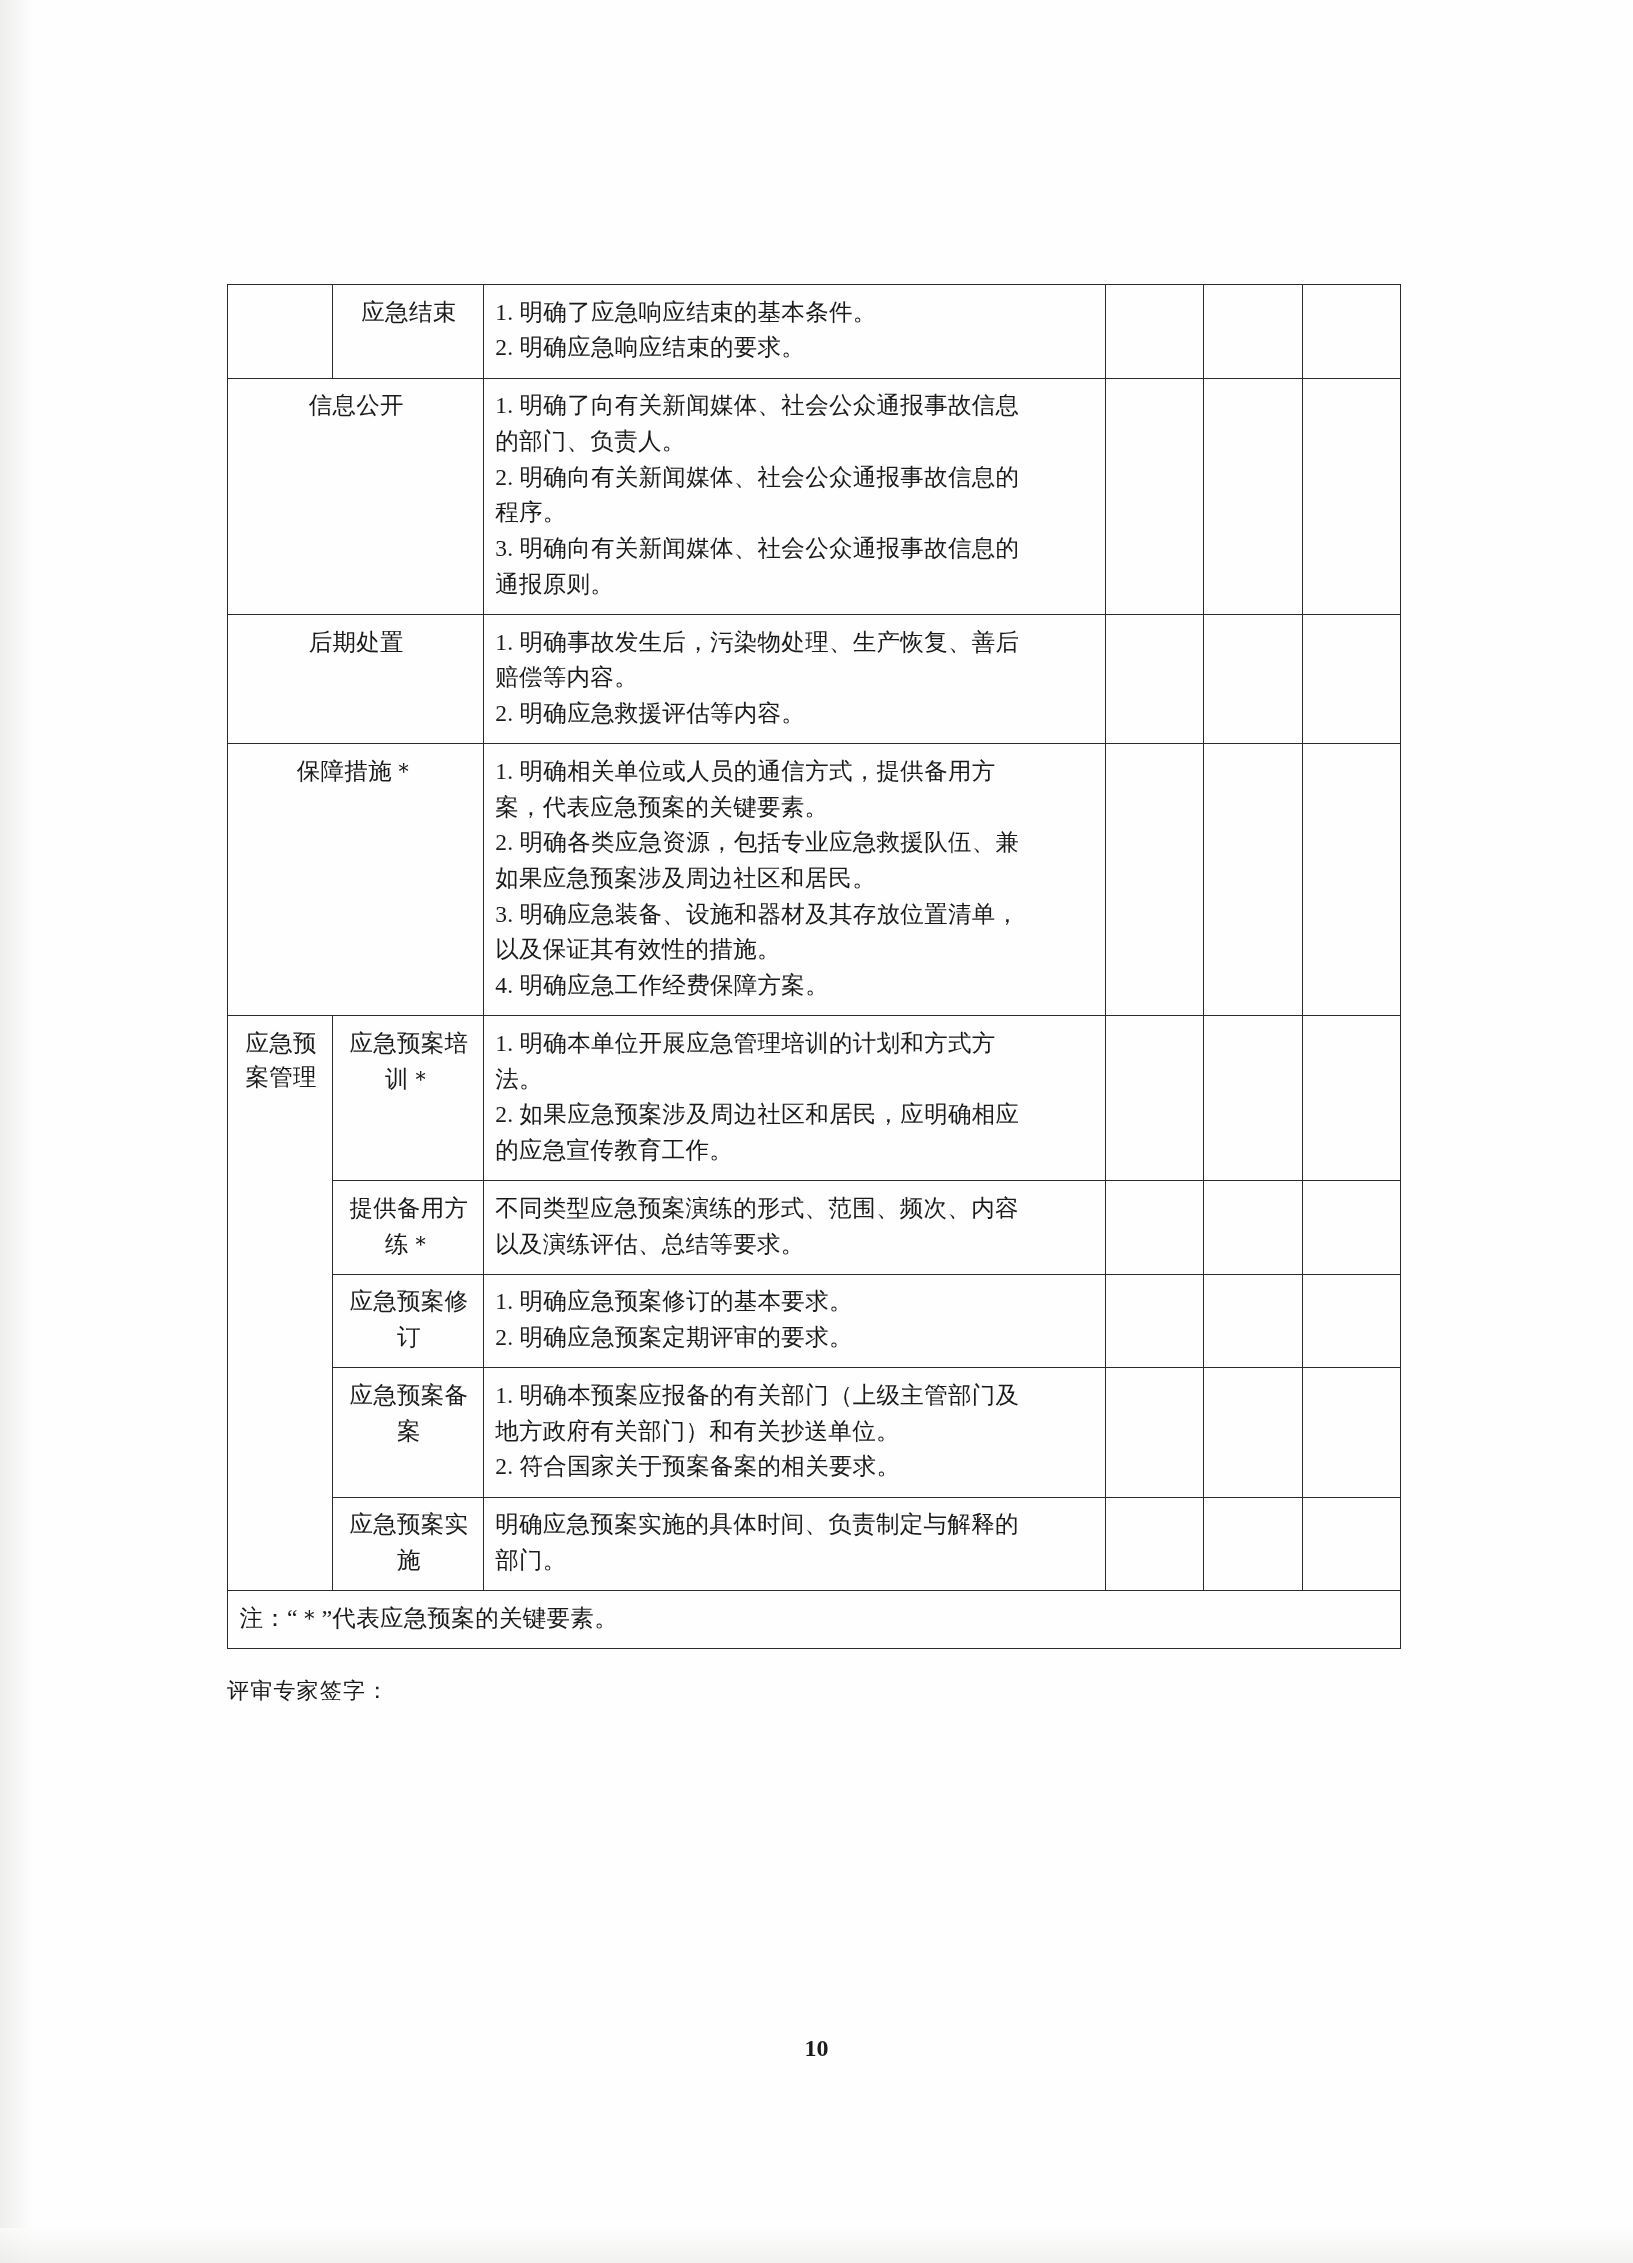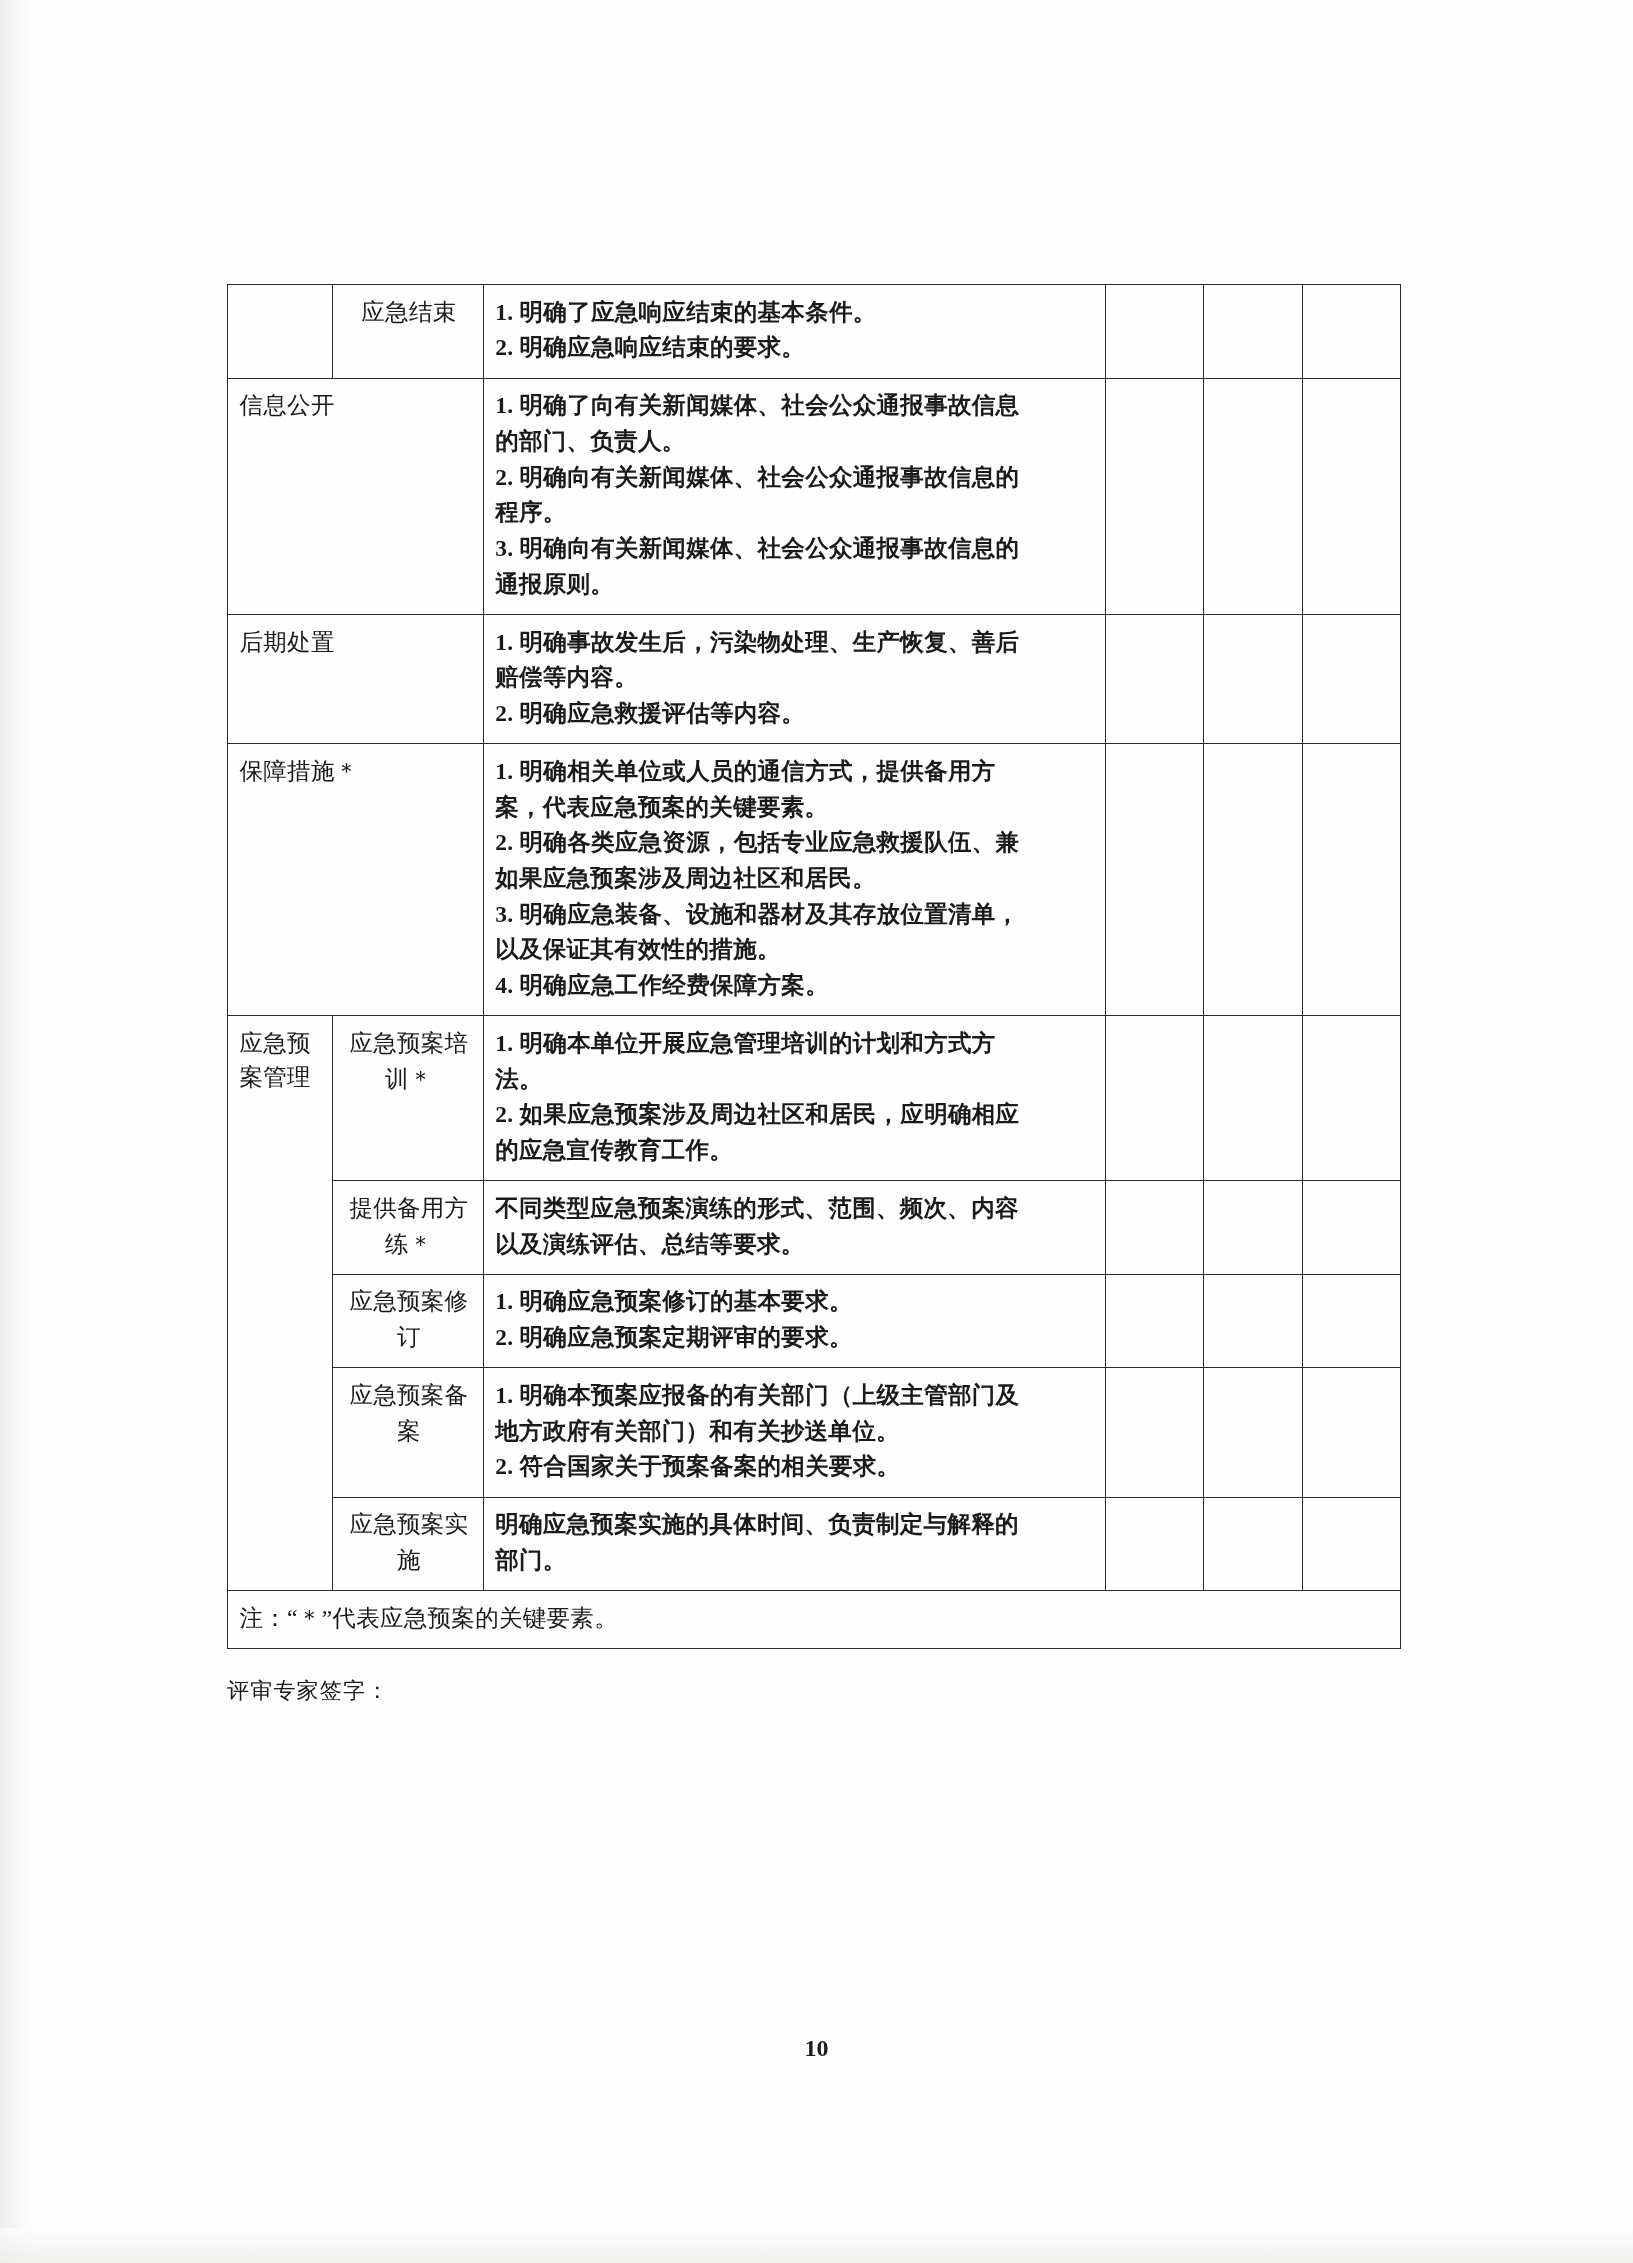--- a/index.html
+++ b/index.html
@@ -51,32 +51,32 @@
   }
   table.eval td {
     border: 1.5px solid #2b2b2b;
     vertical-align: top;
     padding: 9.6px 9.6px 11.5px 11.5px;
     font-size: 23.5px;
     line-height: 1.52;
     letter-spacing: 0.3px;
   }
   td.cat {
+    text-align: center;
     vertical-align: middle;
     padding: 7.7px 5.8px;
   }
   td.sub {
     text-align: center;
     vertical-align: middle;
     padding: 7.7px 5.8px;
     margin-top: 28px;
   }
   td.content {
     text-align: left;
-    font-weight: bold;
   }
   td.mark {
     padding: 0;
   }
   .line {
     display: block;
     white-space: pre-wrap;
   }
   .note-row td {
     padding: 17.3px 13.4px 19px 23px;

